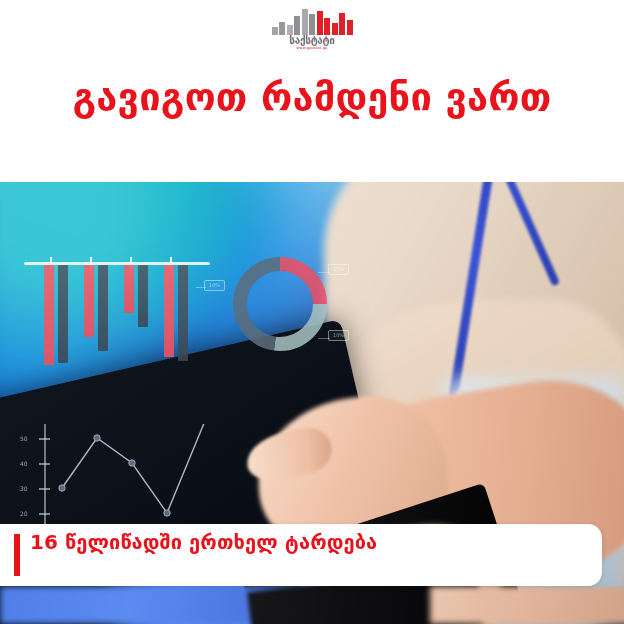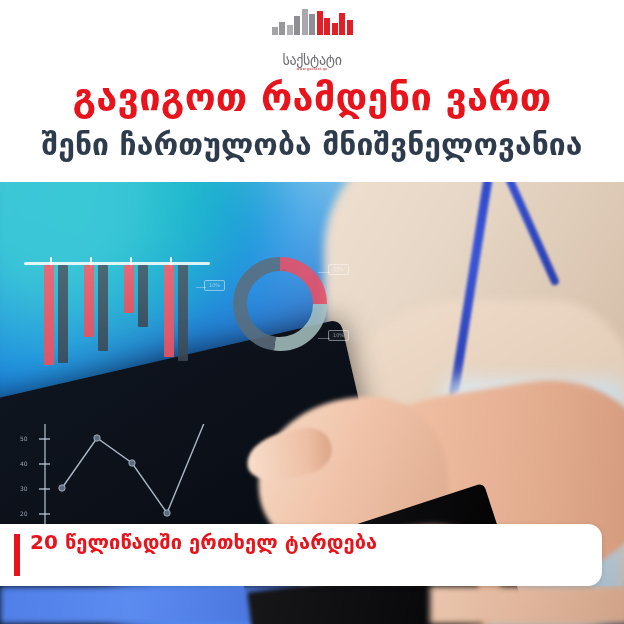--- a/index.html
+++ b/index.html
@@ -44,23 +44,23 @@
     justify-content: center;
     height: 26px;
     gap: 1.5px;
   }
   .logo-bars span {
     display: block;
     width: 6px;
     border-radius: 0;
   }
   .logo-text {
-    margin-top: 18px;
-    font-size: 14px;
-    font-weight: normal;
+    margin-top: 1px;
+    font-size: 10px;
+    font-weight: bold;
     letter-spacing: -0.3px;
     color: #6e6e72;
     line-height: 1;
   }
   .logo-url {
     font-size: 3.5px;
     color: #d2232a;
     letter-spacing: 0.2px;
     line-height: 1.4;
   }
@@ -537,23 +537,22 @@
         <span style="height:17px; background:#e01f26;"></span>
         <span style="height:12px; background:#e01f26;"></span>
         <span style="height:22px; background:#e01f26;"></span>
         <span style="height:15px; background:#e01f26;"></span>
       </div>
       <div class="logo-text">საქსტატი</div>
       <div class="logo-url">www.geostat.ge</div>
     </div>
 
     <div class="headline-1">გავიგოთ რამდენი ვართ</div>
-    <div class="headline-2">შენი ჩართულობა მნიშვნელოვანია</div>
   </div>
 
   <div class="bottom-banner">
     <div class="banner-bar"></div>
     <div class="banner-text">
-      <div class="banner-line">20 წელიწადში ერთხელ ტარდება</div>
+      <div class="banner-line">16 წელიწადში ერთხელ ტარდება</div>
     </div>
   </div>
 
 </div>
 
 </body></html>

